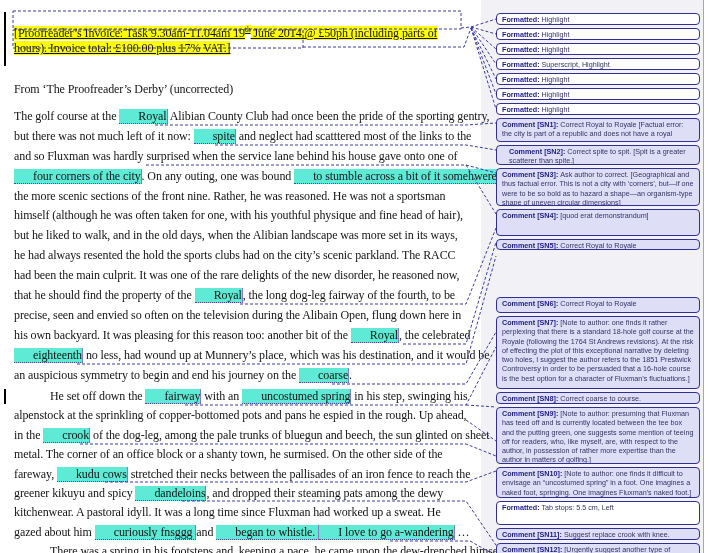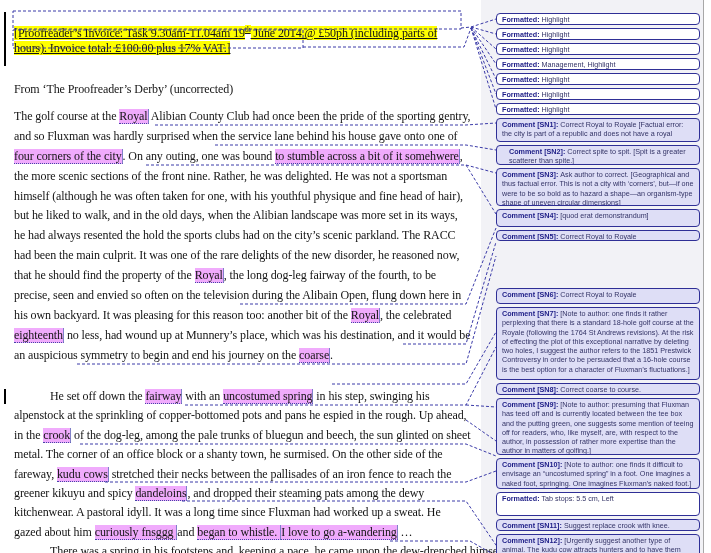--- a/index.html
+++ b/index.html
@@ -3,21 +3,21 @@
 <meta charset="utf-8">
 <style>
   html,body{margin:0;padding:0;}
   .page{position:relative;width:711px;height:553px;background:#ffffff;overflow:hidden;
         font-family:"Liberation Serif",serif;}
   .panel-bg{position:absolute;left:481px;top:0;width:222px;height:553px;background:#f2f2f6;}
   .panel-edge{position:absolute;left:703px;top:0;width:1px;height:553px;background:#a8a8a8;}
   .doc{position:absolute;left:14px;width:455px;color:#141414;font-size:12px;letter-spacing:-0.1px;}
   .line{height:19.4px;line-height:19.4px;white-space:pre;overflow:visible;}
   .p1 .line{height:19.9px;line-height:19.9px;}
-  .hl{background:#f0abfc;border-bottom:1px dotted #4646a8;border-right:1px solid #8080c8;}
+  .hl{background:#5eead4;border-bottom:1px dotted #4646a8;border-right:1px solid #8080c8;padding-left:19px;}
   .yhl{background:#ffff00;text-decoration:underline;}
   .it{}
   .sup{vertical-align:super;font-size:0.62em;text-decoration:underline;}
   .changebar{position:absolute;left:4px;width:2px;background:#000;}
   .balloons{position:absolute;left:496px;top:13px;width:204px;display:flex;flex-direction:column;gap:3px;}
   .balloon{box-sizing:border-box;border:1.5px solid #2f2f96;border-radius:4px;background:#ffffff;
            padding:1px 5px;font-family:"Liberation Sans",sans-serif;font-size:7.2px;line-height:9.3px;
            color:#333366;overflow:hidden;flex:0 0 auto;}
   .balloon.comment{background:#dedef6;}
   .balloon b{color:#1c1c86;}
@@ -38,23 +38,24 @@
       <div class="line"><span class="yhl">[Proofreader’s Invoice: Task 9.30am-11.04am 19</span><span class="yhl sup">th</span><span class="yhl"> June 2014 @ £50ph (including parts of</span></div>
       <div class="line"><span class="yhl">hours). Invoice total: £100.00 plus 17% VAT.]</span></div>
     </div>
 
   <div class="doc" style="top:80px;">
     <div class="line">From ‘The Proofreader’s Derby’ (uncorrected)</div>
   </div>
 
   <div class="doc p1" id="para1-block" style="top:107px;">
       <div class="line"><span class="">The golf course at the </span><span class="hl">Royal</span><span class=""> Alibian County Club had once been the pride of the sporting gentry,</span></div>
+      <div class="line"><span class="">but there was not much left of it now: </span><span class="hl">spite</span><span class=""> and neglect had scatttered most of the links to the</span></div>
       <div class="line"><span class="">and so Fluxman was hardly surprised when the service lane behind his house gave onto one of</span></div>
       <div class="line"><span class="hl">four corners of the city</span><span class="">. On any outing, one was bound </span><span class="hl">to stumble across a bit of it somehwere</span><span class="">,</span></div>
-      <div class="line"><span class="">the more scenic sections of the front nine. Rather, he was delighted. He was not a sportsman</span></div>
+      <div class="line"><span class="">the more scenic sections of the front nine. Rather, he was reasoned. He was not a sportsman</span></div>
       <div class="line"><span class="">himself (although he was often taken for one, with his youthful physique and fine head of hair),</span></div>
       <div class="line"><span class="">but he liked to walk, and in the old days, when the Alibian landscape was more set in its ways,</span></div>
       <div class="line"><span class="">he had always resented the hold the sports clubs had on the city’s scenic parkland. The RACC</span></div>
       <div class="line"><span class="">had been the main culprit. It was one of the rare delights of the new disorder, he reasoned now,</span></div>
       <div class="line"><span class="">that he should find the property of the </span><span class="hl">Royal</span><span class="">, the long dog-leg fairway of the fourth, to be</span></div>
       <div class="line"><span class="">precise, seen and envied so often on the television during the Alibain Open, flung down here in</span></div>
       <div class="line"><span class="">his own backyard. It was pleasing for this reason too: another bit of the </span><span class="hl">Royal</span><span class="">, the celebrated</span></div>
       <div class="line"><span class="hl">eighteenth</span><span class=""> no less, had wound up at Munnery’s place, which was his destination, and it would be</span></div>
       <div class="line"><span class="">an auspicious symmetry to begin and end his journey on the </span><span class="hl">coarse</span><span class="">.</span></div>
     </div>
@@ -90,28 +91,28 @@
       M80,444 H466 L496,456
       M105,482 H466 L496,471
       M182,501 H466 L498,548
       M390,541 H470 L498,557"></path>
   </svg>
 
   <div class="balloons" id="balloons">
       <div class="balloon" style="height: 12px;"><b>Formatted: </b><span>Highlight</span></div>
       <div class="balloon" style="height: 12px;"><b>Formatted: </b><span>Highlight</span></div>
       <div class="balloon" style="height: 12px;"><b>Formatted: </b><span>Highlight</span></div>
-      <div class="balloon" style="height: 12px;"><b>Formatted: </b><span>Management, Highlight</span></div>
+      <div class="balloon" style="height: 12px;"><b>Formatted: </b><span>Superscript, Highlight</span></div>
       <div class="balloon" style="height: 12px;"><b>Formatted: </b><span>Highlight</span></div>
       <div class="balloon" style="height: 12px;"><b>Formatted: </b><span>Highlight</span></div>
       <div class="balloon" style="height: 12px;"><b>Formatted: </b><span>Highlight</span></div>
       <div class="balloon comment" style="height: 24px;"><b>Comment [SN1]: </b><span>Correct Royal to Royale [Factual error: the city is part of a republic and does not have a royal family.]</span></div>
       <div class="balloon comment" style="height: 20px; padding-left: 12px;"><b>Comment [SN2]: </b><span>Correct spite to spit. [Spit is a greater scatterer than spite.]</span></div>
       <div class="balloon comment" style="height: 38px;"><b>Comment [SN3]: </b><span>Ask author to correct. [Geographical and thus factual error. This is not a city with ‘corners’, but—if one were to be so bold as to hazard a shape—an organism-type shape of uneven circular dimensions]</span></div>
-      <div class="balloon comment" style="height: 18px;"><b>Comment [SN4]: </b><span>[quod erat demonstrandum]</span></div>
+      <div class="balloon comment" style="height: 27px;"><b>Comment [SN4]: </b><span>[quod erat demonstrandum]</span></div>
       <div class="balloon comment" style="height: 11px;"><b>Comment [SN5]: </b><span>Correct Royal to Royale</span></div>
       <div class="balloon comment" style="height: 16px; margin-top: 44px;"><b>Comment [SN6]: </b><span>Correct Royal to Royale</span></div>
       <div class="balloon comment" style="height: 73px;"><b>Comment [SN7]: </b><span>[Note to author: one finds it rather perplexing that there is a standard 18-hole golf course at the Royale (following the 1764 St Andrews revisions). At the risk of effecting the plot of this exceptional narrative by deleting two holes, I suggest the author refers to the 1851 Prestwick Controversy in order to be persuaded that a 16-hole course is the best option for a character of Fluxman’s fluctuations.]</span></div>
       <div class="balloon comment" style="height: 12px;"><b>Comment [SN8]: </b><span>Correct coarse to course.</span></div>
       <div class="balloon comment" style="height: 57px;"><b>Comment [SN9]: </b><span>[Note to author: presuming that Fluxman has teed off and is currently located between the tee box and the putting green, one suggests some mention of teeing off for readers, who, like myself, are, with respect to the author, in possession of rather more expertise than the author in matters of golfing.]</span></div>
       <div class="balloon comment" style="height: 31px;"><b>Comment [SN10]: </b><span>[Note to author: one finds it difficult to envisage an “uncostumed spring” in a foot. One imagines a naked foot, springing. One imagines Fluxman’s naked foot.]</span></div>
       <div class="balloon" style="height: 24px;"><b>Formatted: </b><span>Tab stops:  5.5 cm, Left</span></div>
       <div class="balloon comment" style="height: 12px;"><b>Comment [SN11]: </b><span>Suggest replace crook with knee.</span></div>
       <div class="balloon comment" style="height: 86px;"><b>Comment [SN12]: </b><span>[Urgently suggest another type of animal. The kudu cow attracts hunters and to have them practically invading the golf course in this way is not only unprofessional on the part of the Management Committee of the Royale, but dangerous to players. On a related note, one finds it most alarming that Fluxman—clearly not a golfer given that he is carrying alpine ski equipment—is perambulating on this course. Other players undoubtedly are waiting for him to move aside so that their own game can commence.]</span></div>
     </div>

